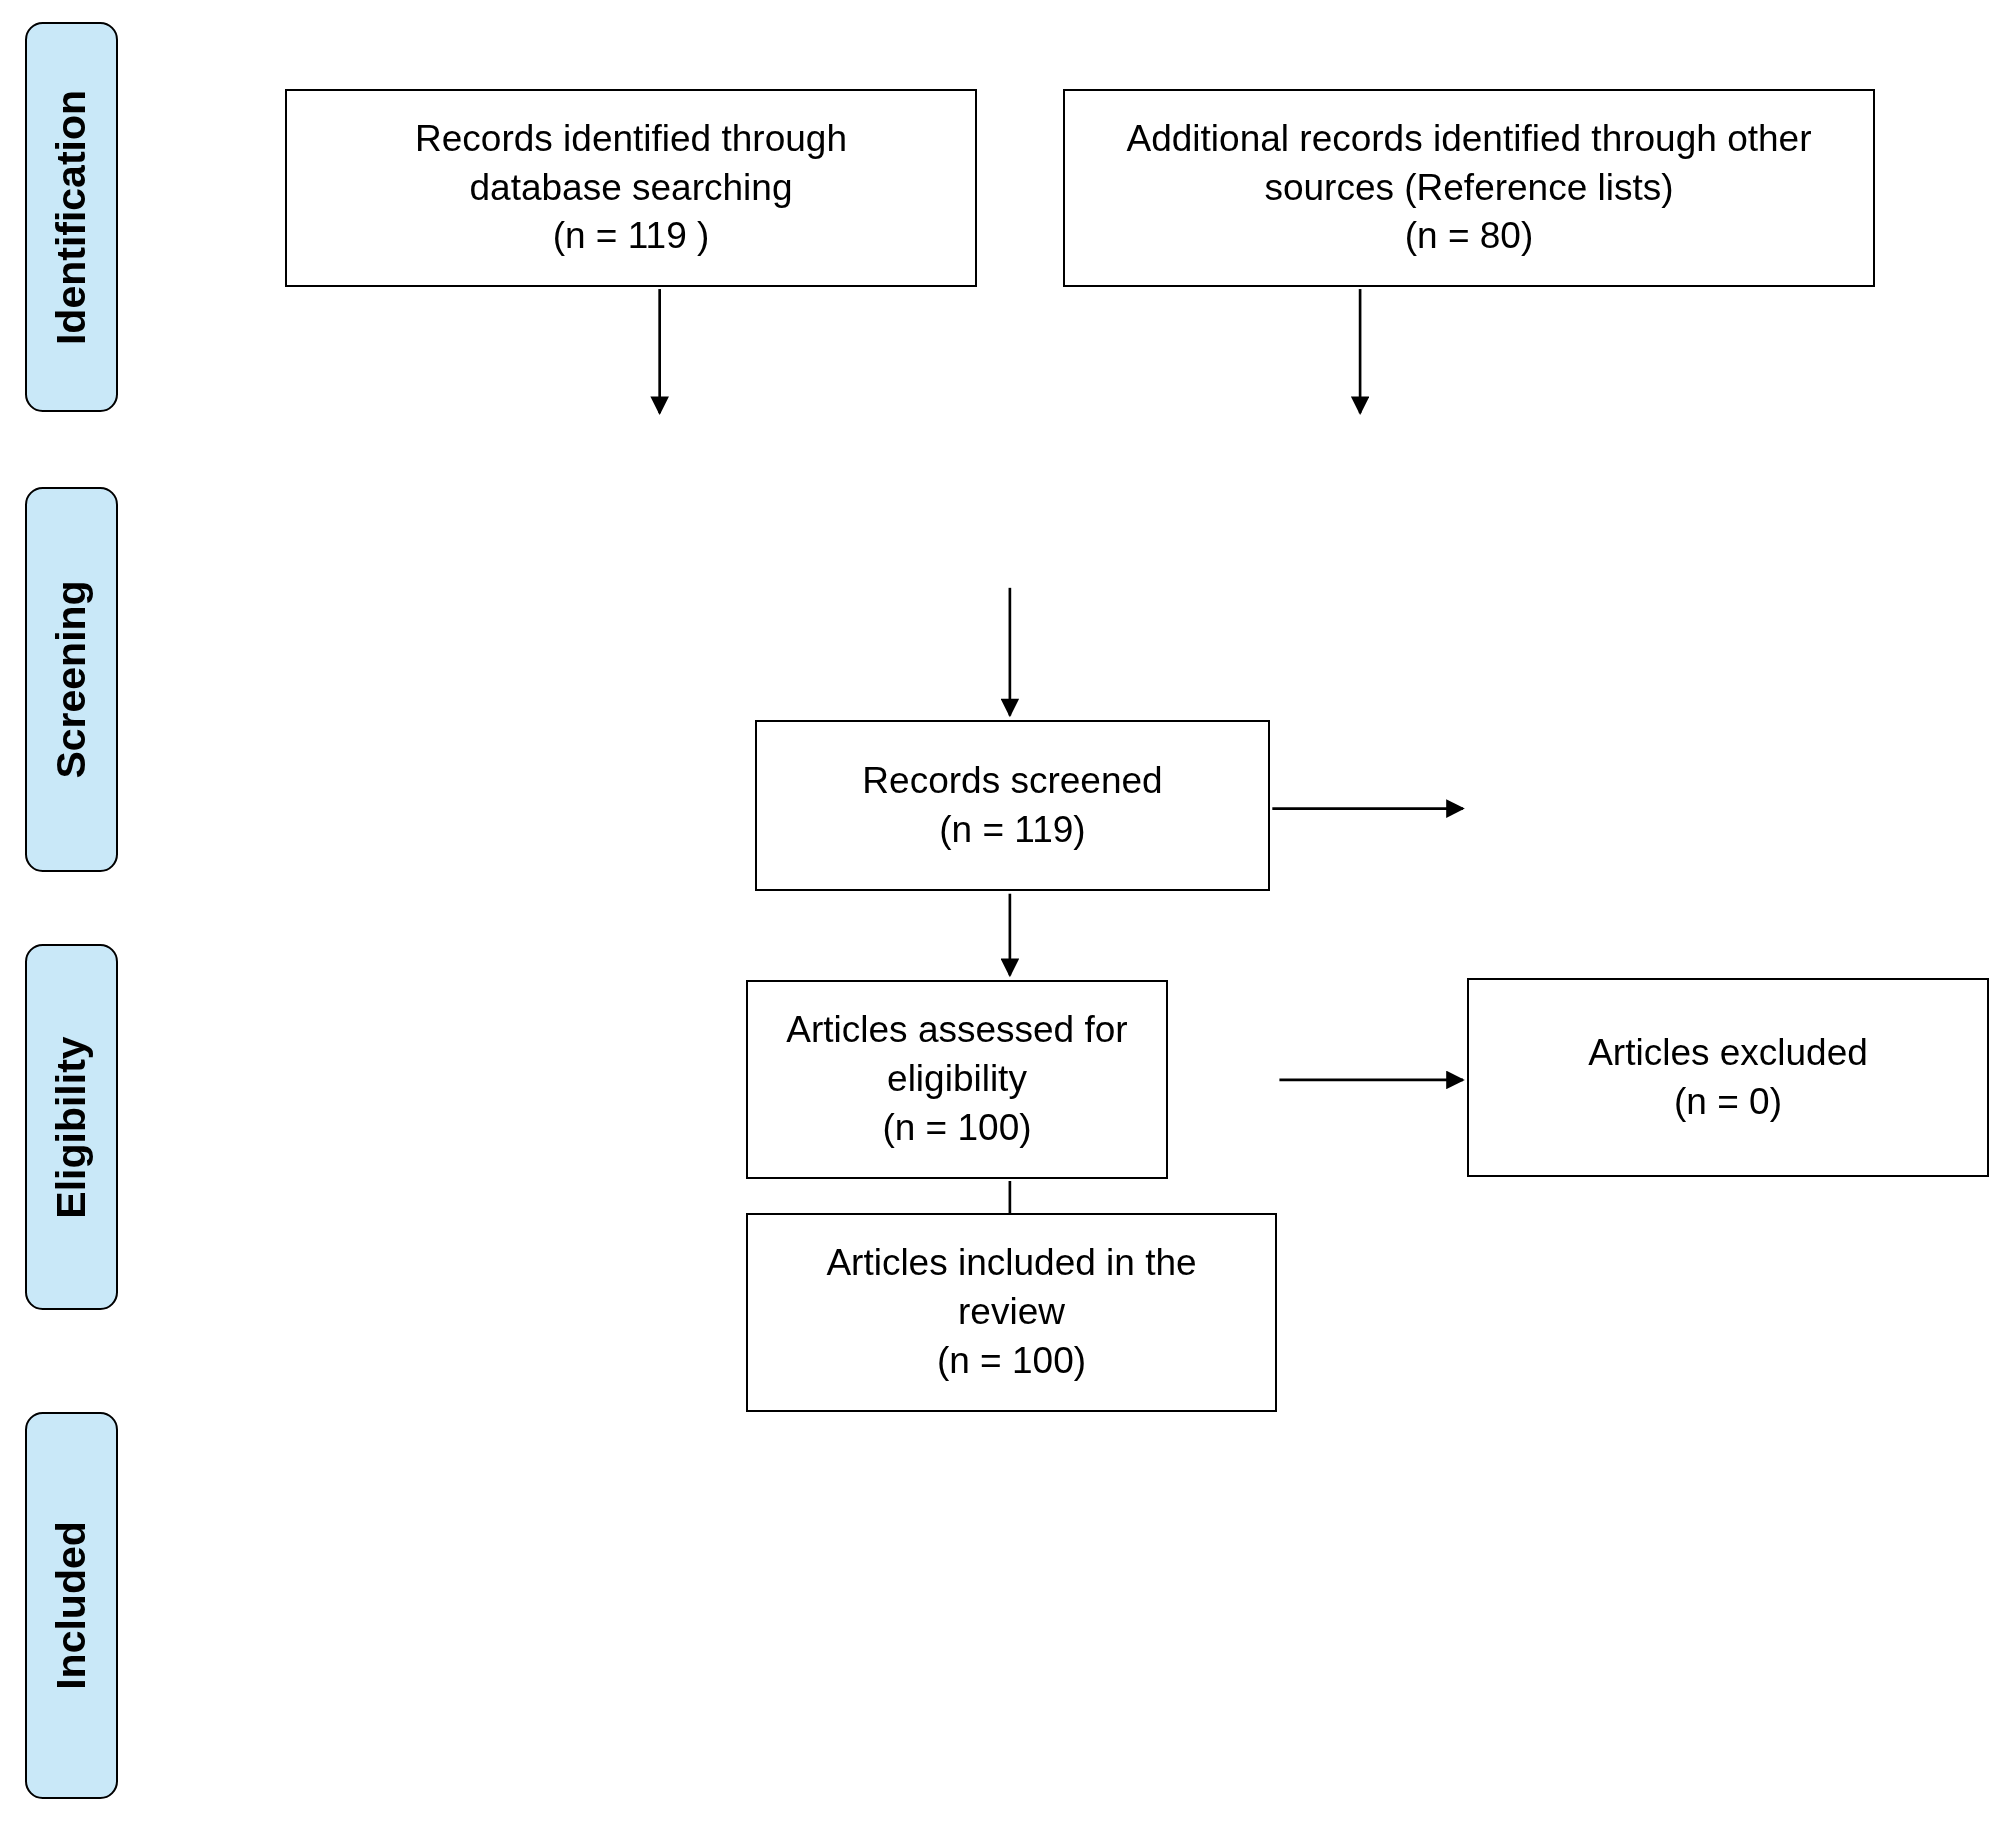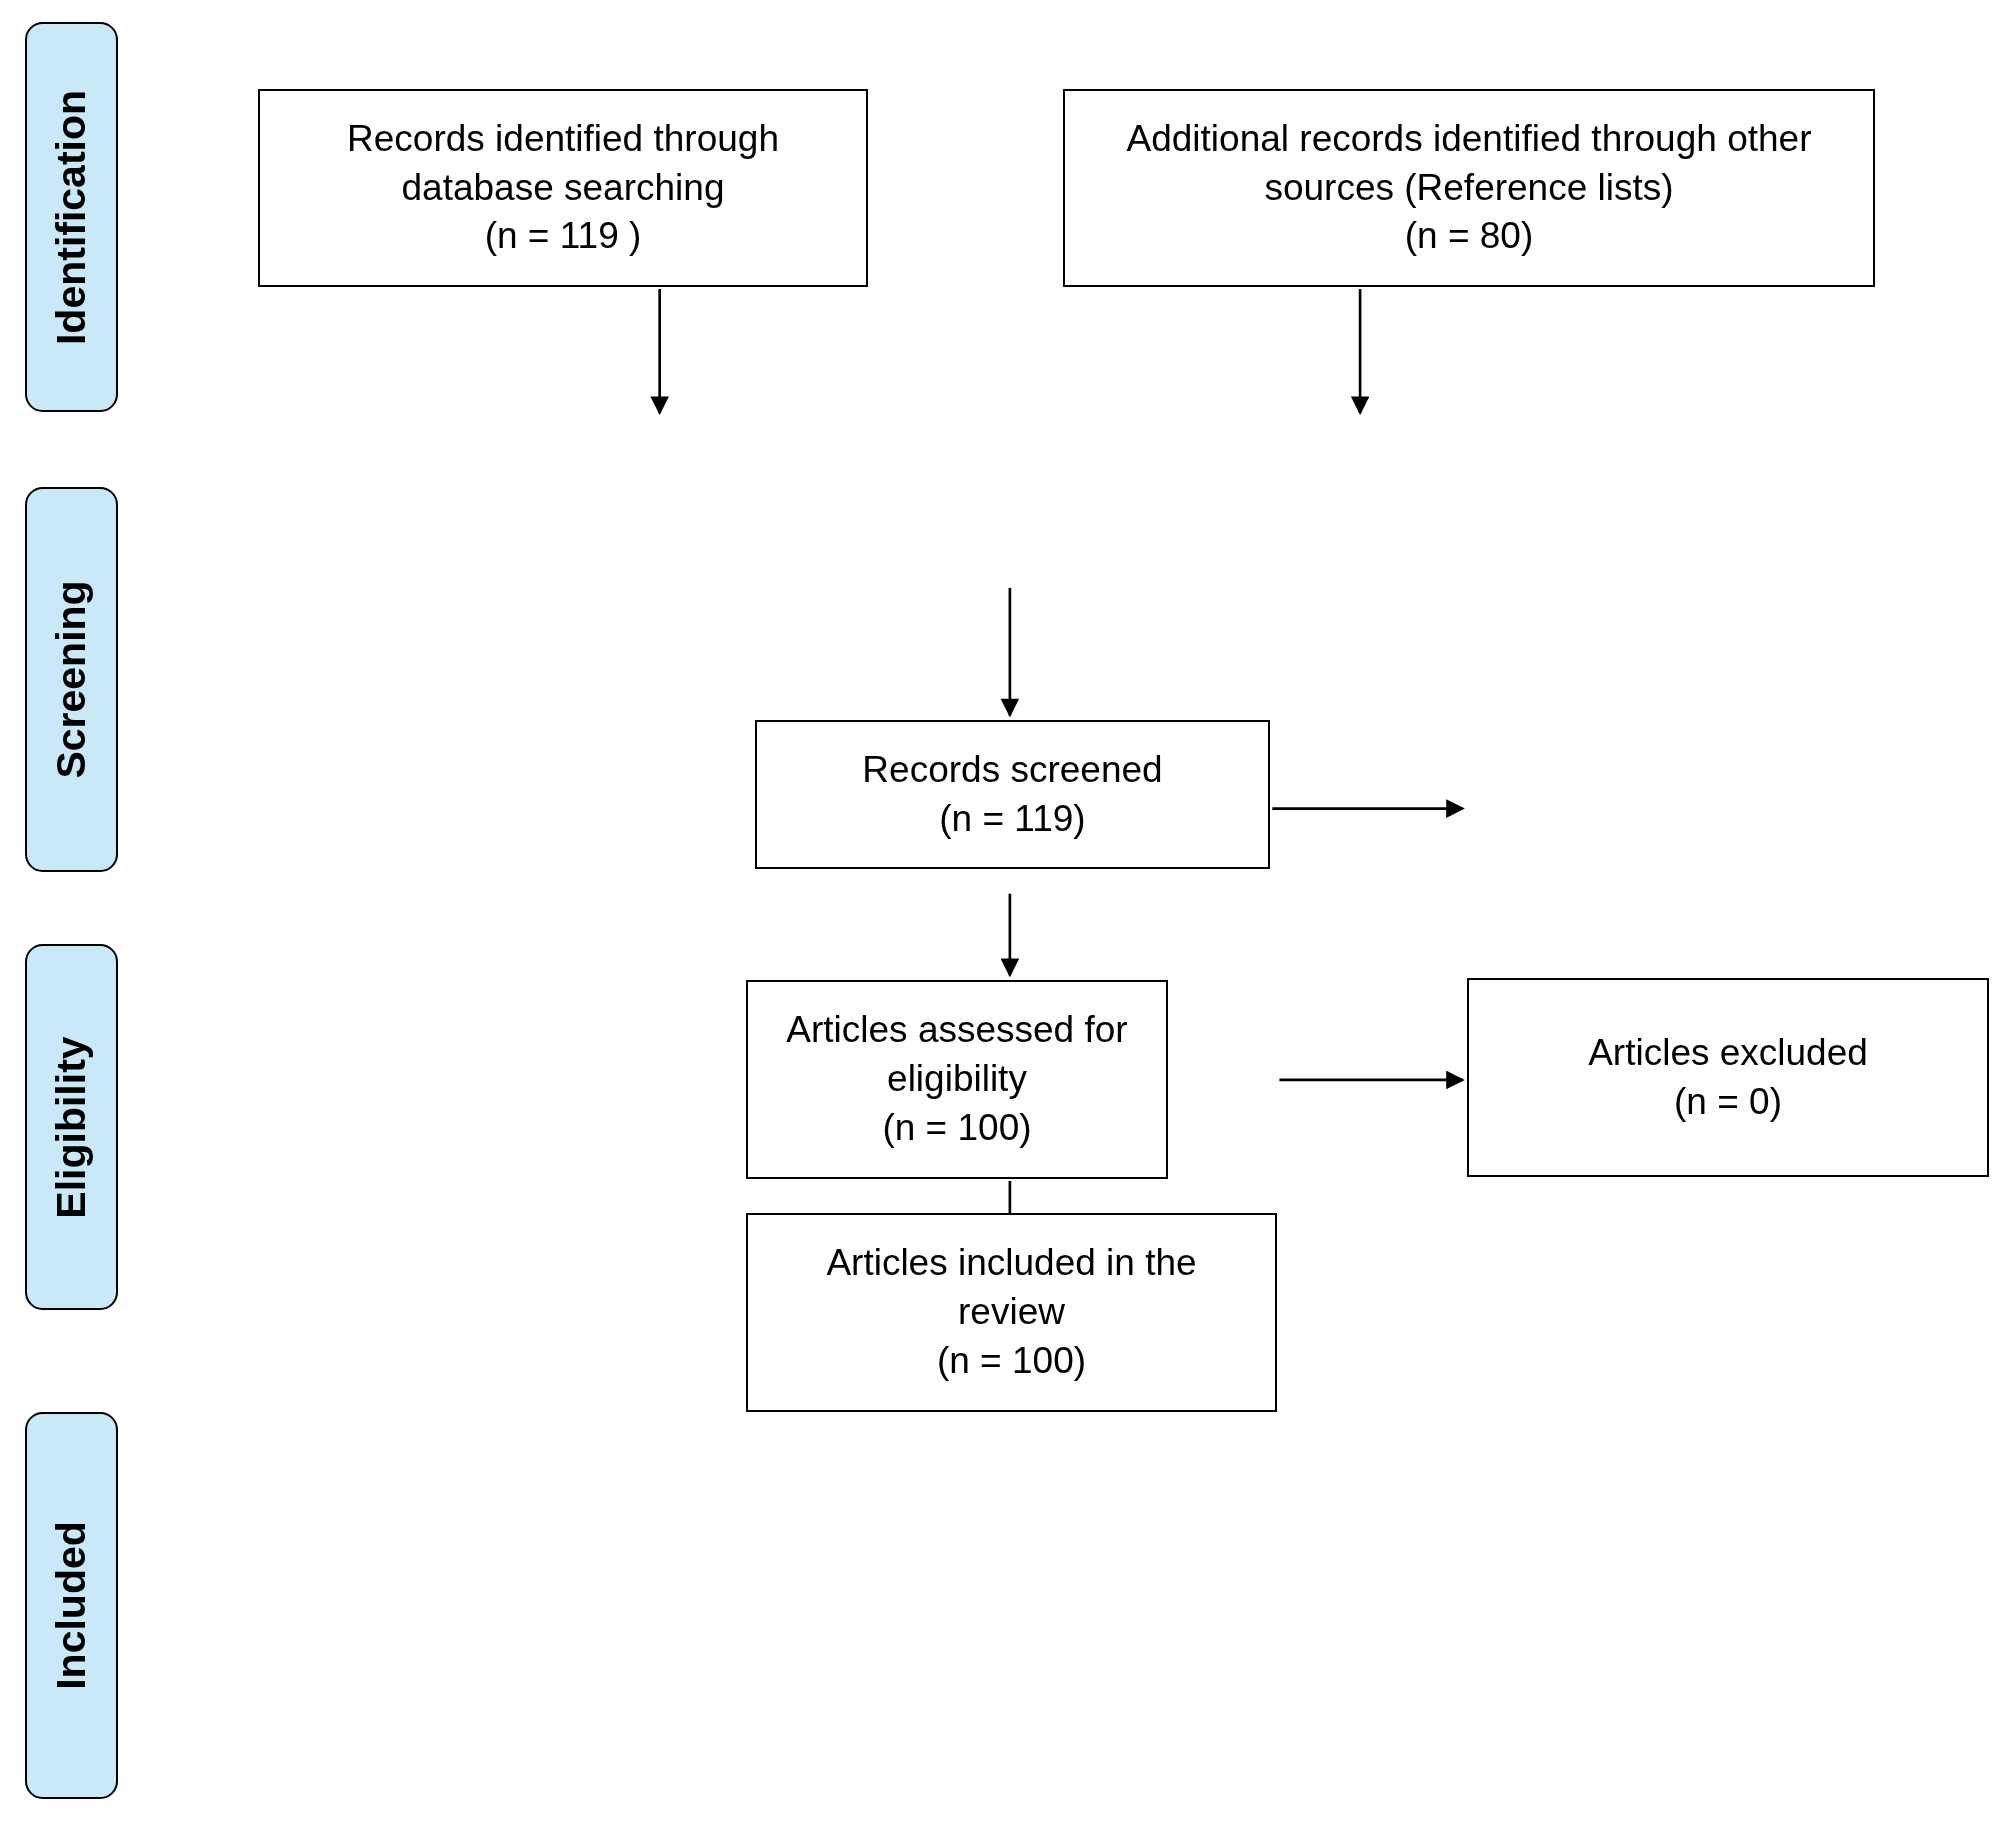--- a/index.html
+++ b/index.html
@@ -87,34 +87,34 @@
   <div class="stage" style="top:487px;height:385px">
     <span class="stage-label">Screening</span>
   </div>
   <div class="stage" style="top:944px;height:366px">
     <span class="stage-label">Eligibility</span>
   </div>
   <div class="stage" style="top:1412px;height:387px">
     <span class="stage-label">Included</span>
   </div>
 
-  <div class="box" style="left:258px;top:89px;width:610px;height:198px">
+  <div class="box" style="left:285px;top:89px;width:692px;height:198px">
     <div class="box-text">Records identified through
 database searching
 (n = 119 )</div>
   </div>
 
   <div class="box" style="left:1063px;top:89px;width:812px;height:198px">
     <div class="box-text">Additional records identified through other
 sources (Reference lists)
 (n = 80)</div>
   </div>
 
 
-  <div class="box" style="left:755px;top:720px;width:515px;height:149px">
+  <div class="box" style="left:755px;top:720px;width:515px;height:171px">
     <div class="box-text">Records screened
 (n = 119)</div>
   </div>
 
 
   <div class="box" style="left:746px;top:980px;width:422px;height:199px">
     <div class="box-text">Articles assessed for
 eligibility
 (n = 100)</div>
   </div>

